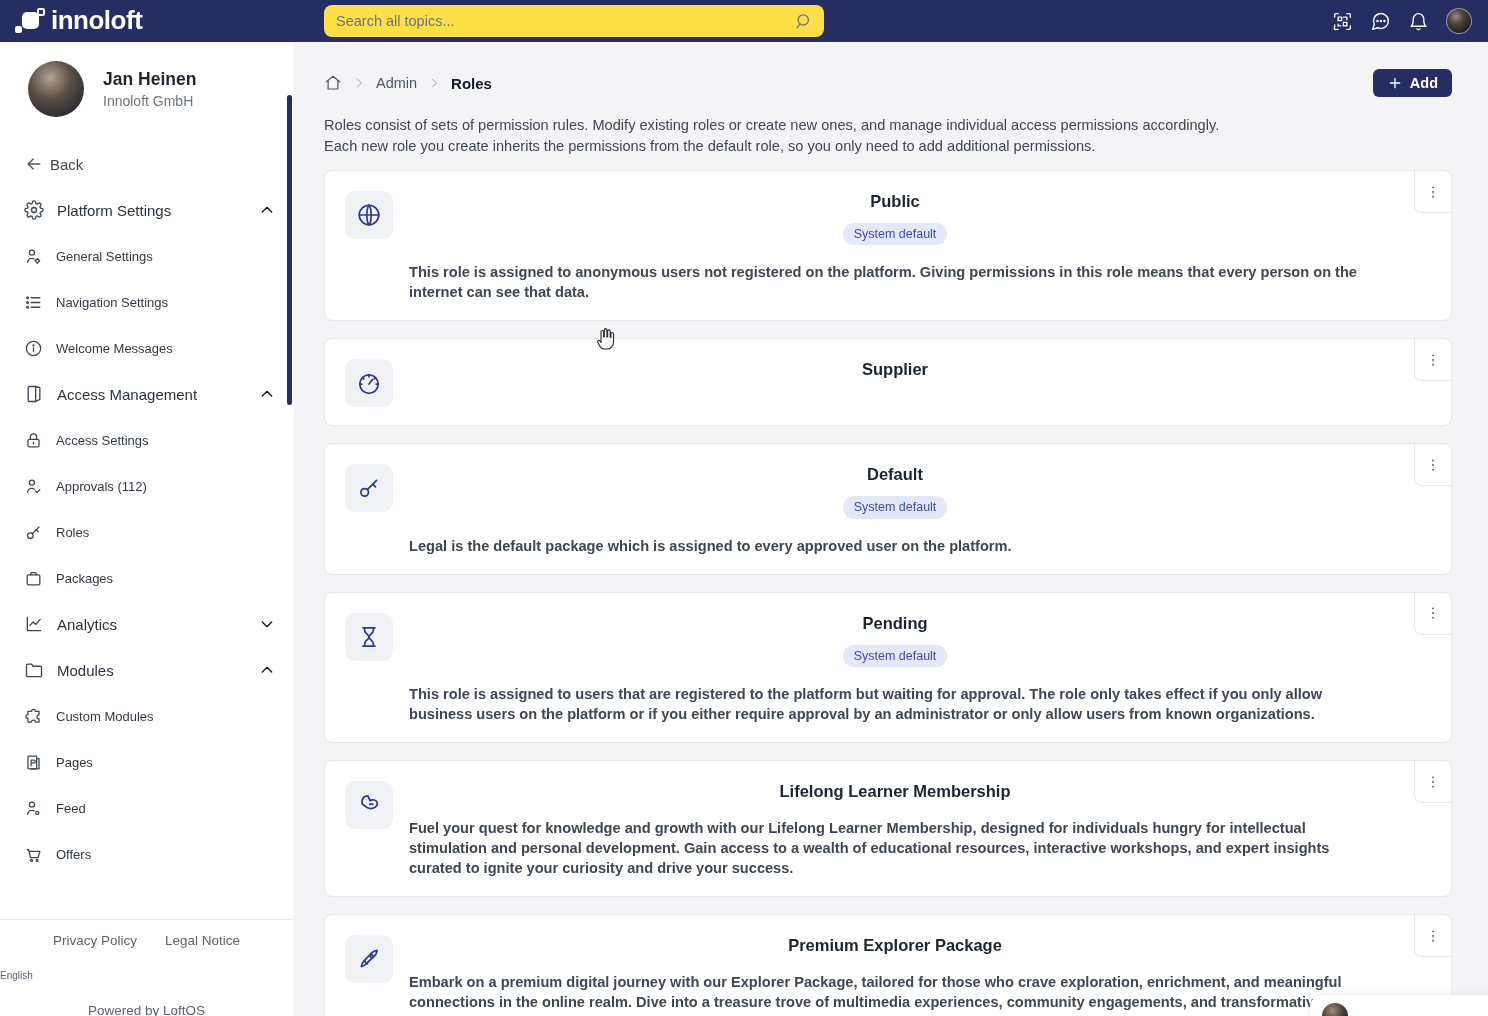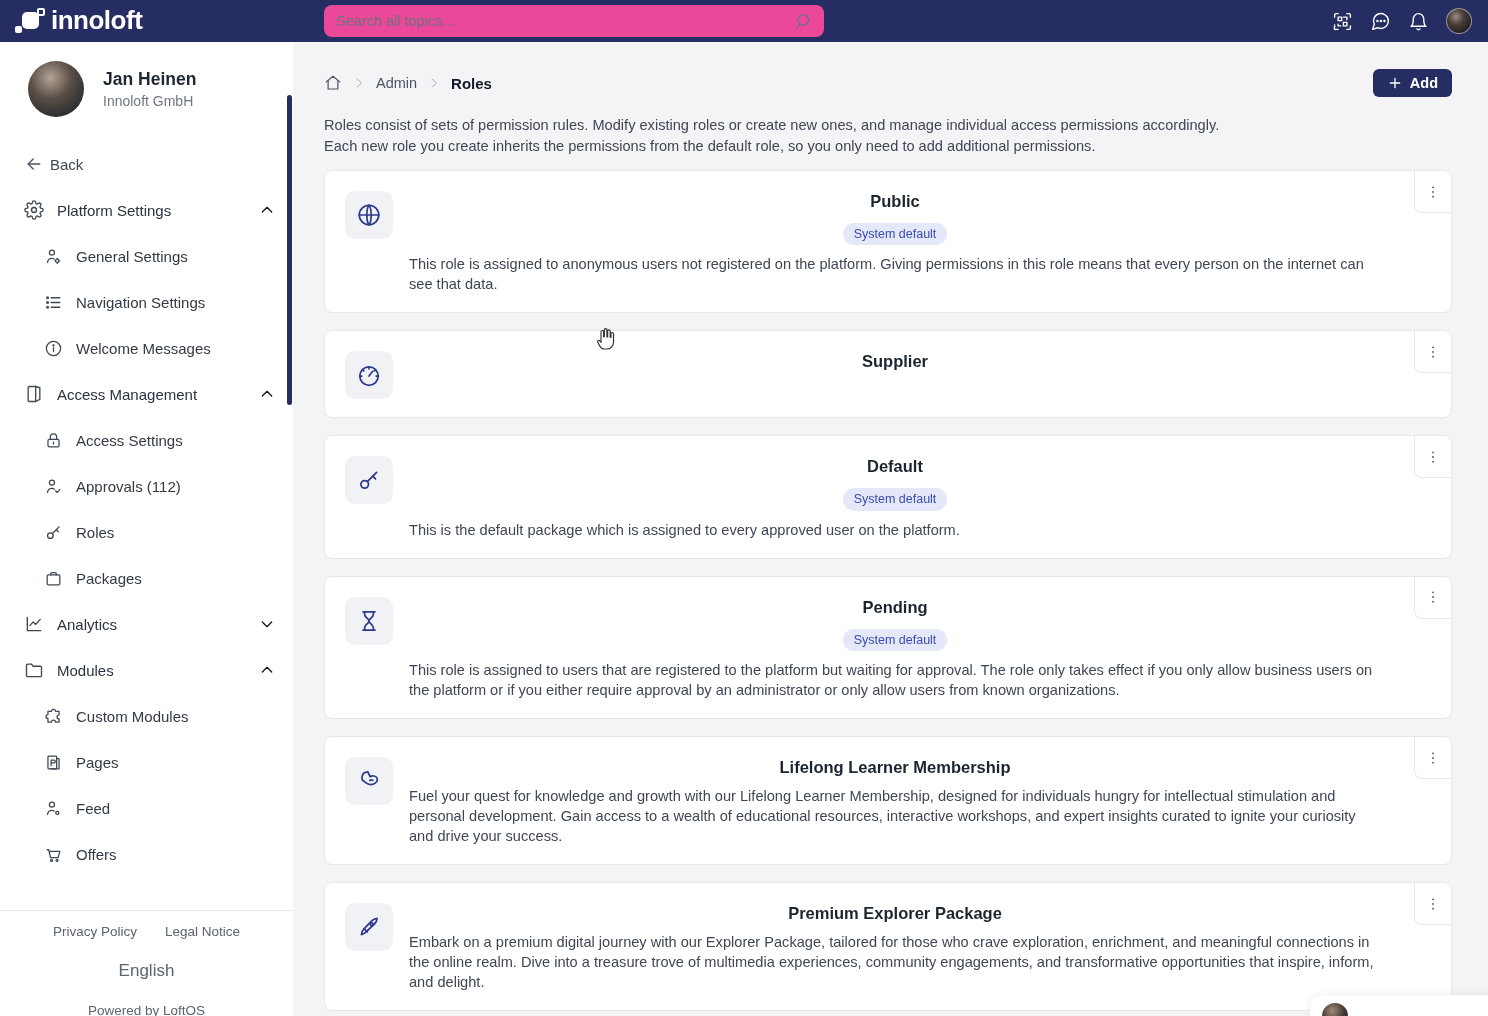--- a/index.html
+++ b/index.html
@@ -7,21 +7,21 @@
   body { font-family:"Liberation Sans","DejaVu Sans",sans-serif; background:#f4f4f6; position:relative; color:#1f2733; }
 
   
   .navbar { position:absolute; top:0; left:0; right:0; height:42px; background:#262d62; display:flex; align-items:center; z-index:50; }
   .logo { display:flex; align-items:center; gap:6px; margin-left:13px; }
   .logo-mark { position:relative; width:32px; height:30px; }
   .logo-mark .sq-big { position:absolute; left:9px; top:6px; width:17px; height:17px; background:#fff; border-radius:5px; }
   .logo-mark .sq-small { position:absolute; left:2px; top:20px; width:7px; height:7px; background:#fff; border-radius:2px; }
   .logo-mark .sq-outline { position:absolute; left:24px; top:2px; width:8px; height:8px; border:2.5px solid #fff; border-radius:2px; background:transparent; }
   .logo-text { color:#fff; font-size:26px; font-weight:700; letter-spacing:-0.5px; line-height:1; margin-top:-3px; }
-  .nav-search { position:absolute; left:324px; top:5px; width:500px; height:32px; background:#ec4899; border-radius:8px; display:flex; align-items:center; padding:0 12px; }
+  .nav-search { position:absolute; left:324px; top:5px; width:500px; height:32px; background:#fde047; border-radius:8px; display:flex; align-items:center; padding:0 12px; }
   .nav-search input { border:none; outline:none; flex:1; font-size:14.5px; color:#333; font-family:inherit; background:transparent; }
   .nav-search input::placeholder { color:#6b7280; }
   .nav-right { position:absolute; right:16px; top:0; height:42px; display:flex; align-items:center; gap:17px; }
   .nav-ic { width:21px; height:21px; color:#fff; cursor:pointer; display:flex; }
   .nav-avatar { width:26px; height:26px; border-radius:50%; background:radial-gradient(circle at 38% 32%, #9a8f85 0%, #4a4038 35%, #1d1b22 80%); border:1px solid rgba(255,255,255,.5); cursor:pointer; }
 
   svg.ic { width:100%; height:100%; fill:none; stroke:currentColor; stroke-width:1.6; stroke-linecap:round; stroke-linejoin:round; }
   svg.thick { stroke-width:2; }
 
   
@@ -29,28 +29,28 @@
   .scroll-indicator { position:absolute; right:1px; top:53px; width:5px; height:310px; background:#262d62; border-radius:3px; }
   .profile { display:flex; align-items:center; gap:19px; padding:19px 0 0 28px; }
   .profile-avatar { width:56px; height:56px; border-radius:50%; background:radial-gradient(circle at 40% 30%, #b4a396 0%, #5a4f46 40%, #23262e 85%); flex-shrink:0; cursor:pointer; }
   .profile-name { font-size:17.5px; font-weight:700; color:#1f2733; }
   .profile-org { font-size:14px; color:#6f7682; margin-top:3px; }
   .back-item { display:flex; align-items:center; gap:6px; padding-left:24px; height:46px; margin-top:24px; color:#3f4654; font-size:15px; cursor:pointer; }
   .back-item .ic-wrap { width:20px; height:20px; color:#4b5563; }
   .nav-list { margin-top:0; }
   .nav-item { display:flex; align-items:center; height:46px; cursor:pointer; color:#2b3340; }
   .nav-item.parent { padding-left:24px; font-size:15px; }
-  .nav-item.child { padding-left:44px; font-size:15px; color:#333a46; }
+  .nav-item.child { padding-left:24px; font-size:13px; color:#333a46; }
   .nav-item .ic-wrap { width:20px; height:20px; margin-right:13px; color:#3f4654; flex-shrink:0; }
   .nav-item.child .ic-wrap { width:19px; height:19px; }
   .nav-item .chev { margin-left:auto; margin-right:18px; width:16px; height:16px; color:#111827; }
   .side-footer { position:absolute; bottom:-10px; left:0; right:0; border-top:1px solid #e7e8ec; background:#fff; padding-top:13px; }
   .foot-links { display:flex; justify-content:center; gap:28px; font-size:13.5px; color:#5c6470;align-items:flex-end; }
   .foot-links span { cursor:pointer; }
-  .foot-lang { text-align:center; font-size:17px; color:#5c6470; margin-top:22px; cursor:pointer; }
+  .foot-lang { text-align:left; font-size:10px; color:#5c6470; margin-top:22px; cursor:pointer; }
   .foot-powered { text-align:center; font-size:13.5px; color:#5c6470; margin-top:22px; padding-bottom:8px; cursor:pointer; }
 
   
   .main { position:absolute; left:293px; top:42px; right:0; bottom:0; padding:27px 36px 0 31px; }
   .main-header { display:flex; align-items:center; justify-content:space-between; }
   .breadcrumb { display:flex; align-items:center; gap:10px; font-size:14.5px; color:#4b5563; }
   .breadcrumb .ic-wrap { width:18px; height:18px; color:#4b5563; cursor:pointer; }
   .breadcrumb .sep { width:14px; height:14px; color:#9ca3af; }
   .crumb { cursor:pointer; }
   .crumb.current { font-weight:700; color:#111827; font-size:15px; }
@@ -59,21 +59,21 @@
   .page-desc { margin-top:18px; font-size:14.6px; color:#3f4654; line-height:21px; }
 
   .cards { margin-top:13px; display:flex; flex-direction:column; gap:17px; }
   .card { position:relative; background:#fff; border:1px solid #e7e8ec; border-radius:8px; padding:20px 70px 18px 20px; display:flex; align-items:flex-start; gap:16px; min-height:88px; }
   .role-icon-box { width:48px; height:48px; border-radius:10px; background:#f1f2f6; display:flex; align-items:center; justify-content:center; flex-shrink:0; }
   .role-icon-box .ic-wrap { width:26px; height:26px; color:#2d3a8c; }
   .card-content { flex:1; padding-top:1px; }
   .title-row { display:flex; align-items:center; gap:12px;flex-direction:column; }
   .role-title { font-size:16.5px; font-weight:700; color:#1c2430; cursor:pointer; }
   .badge { background:#e4e8f9; color:#3a4cb1; font-size:12.5px; padding:4px 11px; border-radius:13px; line-height:1.15; }
-  .role-desc { margin-top:9px; font-size:14.6px; color:#3f4654; line-height:20px; }
+  .role-desc { margin-top:17px; font-size:14.6px; color:#3f4654; line-height:20px;font-weight:bold; }
   .kebab-box { position:absolute; top:0; right:0; width:37px; height:42px; border-left:1px solid #e7e8ec; border-bottom:1px solid #e7e8ec; border-bottom-left-radius:8px; display:flex; align-items:center; justify-content:center; cursor:pointer; }
   .kebab-box .ic-wrap { width:16px; height:16px; color:#4b5563; }
 
   
   .chat-widget { position:absolute; left:1310px; top:995px; width:200px; height:40px; background:#fff; border-radius:12px 12px 0 0; box-shadow:0 0 8px rgba(0,0,0,.08); }
   .chat-widget .mini-avatar { position:absolute; left:12px; top:8px; width:26px; height:26px; border-radius:50%; background:radial-gradient(circle at 40% 30%, #a08a74 0%, #4a4038 45%, #1d1b22 85%); }
 
   
   .cursor { position:absolute; left:596px; top:325px; width:22px; height:26px; z-index:99; pointer-events:none; }
 </style>
@@ -430,21 +430,21 @@
               <path d="M10.7 13.3L19 5"></path>
               <path d="M15.5 8.5L18 11"></path>
             </svg>
         </span>
       </div>
       <div class="card-content">
         <div class="title-row">
           <span class="role-title">Default</span>
           <span class="badge">System default</span>
         </div>
-        <div class="role-desc">This is the default package which is assigned to every approved user on the platform.</div>
+        <div class="role-desc">Legal is the default package which is assigned to every approved user on the platform.</div>
       </div>
       <div class="kebab-box">
         <span class="ic-wrap">
           <svg class="ic" viewBox="0 0 24 24">
               <circle cx="12" cy="5" r="1.4" fill="currentColor" stroke="none"></circle>
               <circle cx="12" cy="12" r="1.4" fill="currentColor" stroke="none"></circle>
               <circle cx="12" cy="19" r="1.4" fill="currentColor" stroke="none"></circle>
             </svg>
         </span>
       </div>

